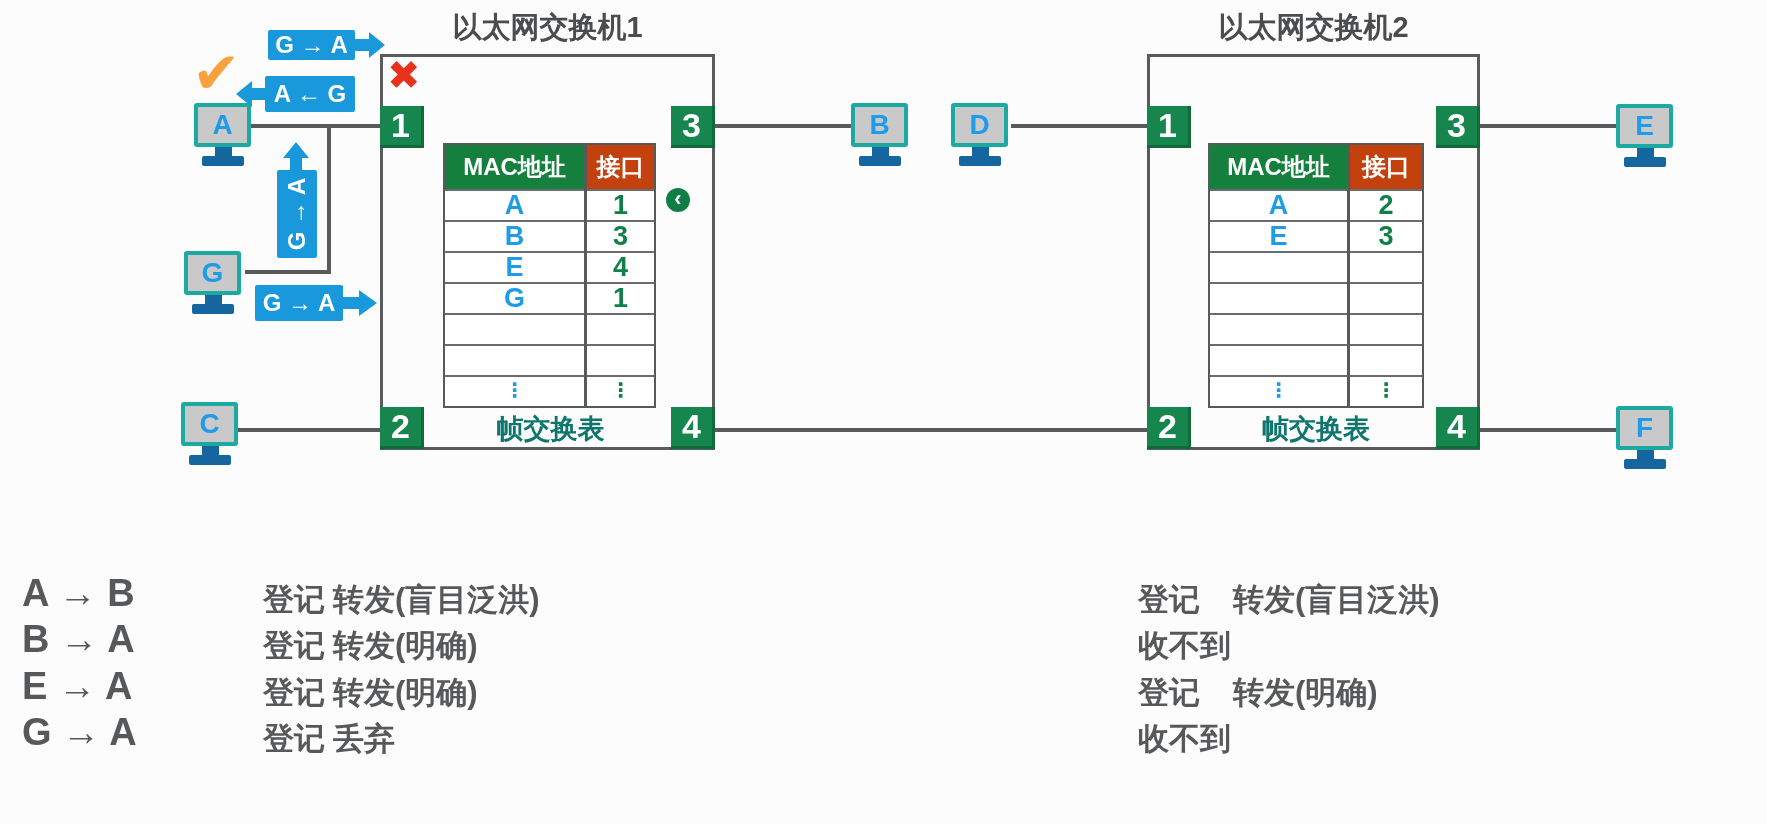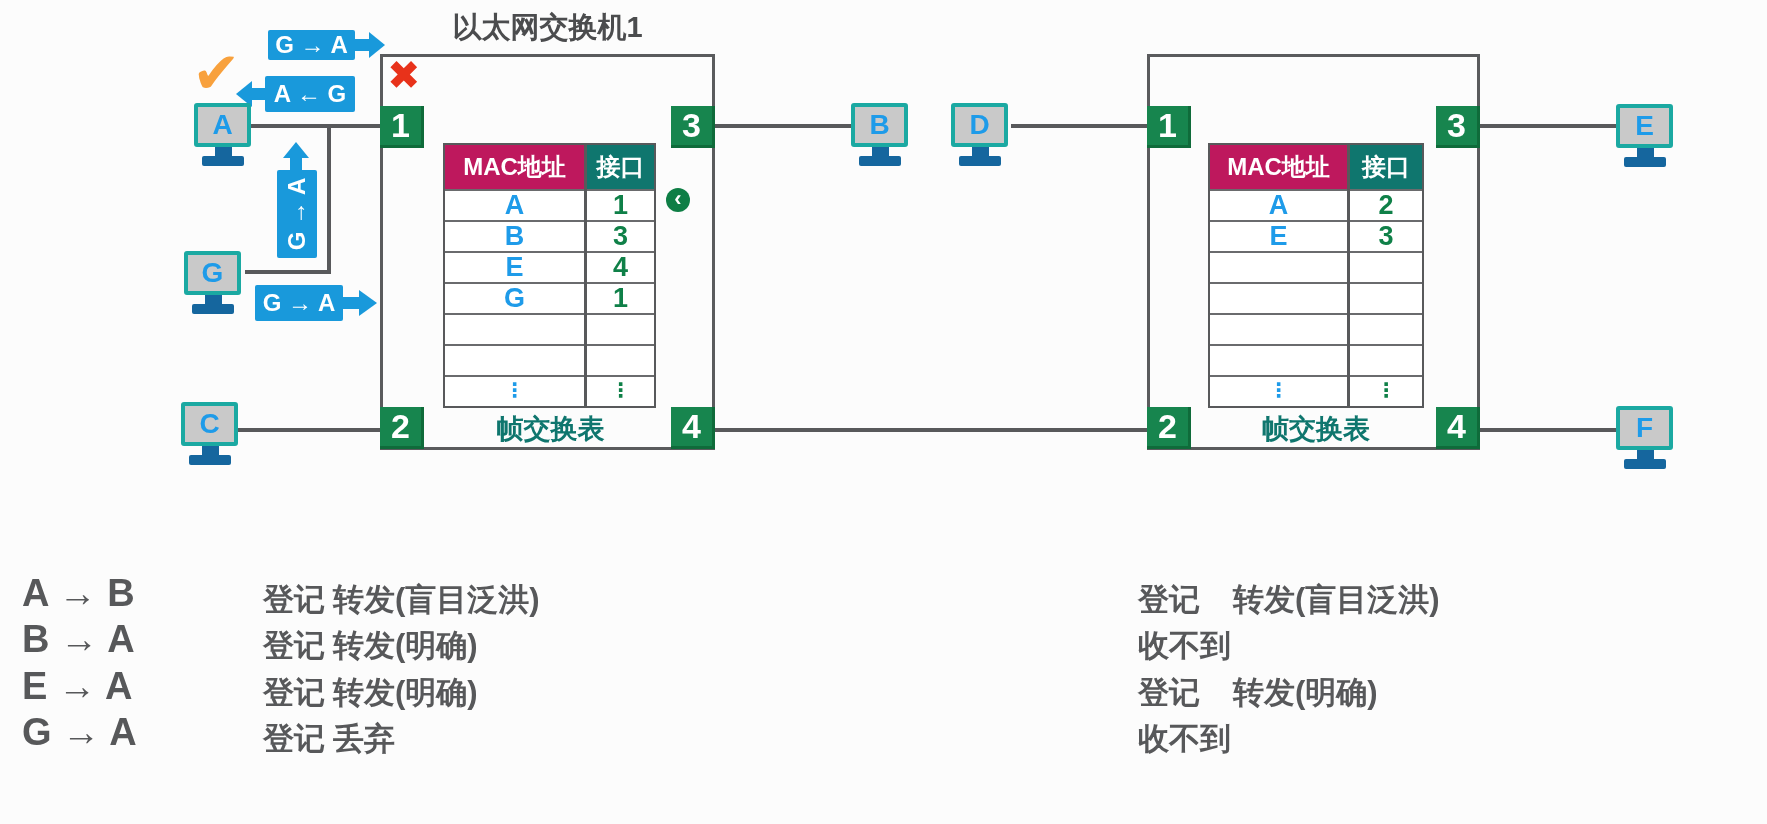--- a/index.html
+++ b/index.html
@@ -19,22 +19,22 @@
   
   .port {
     width:44px; height:42px; background:#17854e;
     border-right:3px solid #0f6b3a; border-bottom:3px solid #0f6b3a; box-sizing:border-box;
     color:#ffffff; font-size:34px; font-weight:bold; text-align:center; line-height:39px;
   }
 
   
   .tcol { border:2px solid #58595b; box-sizing:content-box; background:#ffffff; }
   .thead { height:44px; text-align:center; line-height:44px; color:#fff; font-size:24px; font-weight:bold; }
-  .thead.blue  { background:#be185d; }
-  .thead.green { background:#0f766e; }
+  .thead.blue  { background:#15803d; }
+  .thead.green { background:#c2410c; }
   .trow { height:31px; box-sizing:border-box; border-top:2px solid #6a6b6d;
           text-align:center; font-size:27px; font-weight:bold; line-height:29px; }
   .trow.mac { color:#1e9be9; }
   .trow.num { color:#0f8048; }
   .trow.dots { font-size:20px; line-height:26px; }
   .tcaption { font-size:27px; font-weight:bold; color:#0f766e; text-align:center; }
 
   
   .lookup { border:3px dashed #e8321a; box-sizing:border-box; }
   .lookup-text { color:#e8321a; font-size:21px; font-weight:bold; text-align:center; line-height:26px; padding-top:9px; }
@@ -73,20 +73,21 @@
   .act1b  { position:absolute; left:333px; top:7px; font-size:31px; font-weight:bold; color:#57585a; }
   .act2a  { position:absolute; left:1138px; top:7px; font-size:31px; font-weight:bold; color:#57585a; }
   .act2b  { position:absolute; left:1233px; top:7px; font-size:31px; font-weight:bold; color:#57585a; }
 </style>
 </head>
 <body>
 
 <div class="canvas">
 
   <div class="abs swtitle" style="left:380px;top:8px;width:335px;">以太网交换机1</div>
+  <div class="abs swtitle" style="left:1147px;top:8px;width:333px;">以太网交换机2</div>
 
   <div class="abs swbox" style="left:380px;top:54px;width:335px;height:396px;"></div>
   <div class="abs swbox" style="left:1147px;top:54px;width:333px;height:396px;"></div>
 
   <div class="abs link" style="left:245px;top:124px;width:137px;height:4px;"></div>
   <div class="abs link" style="left:245px;top:270px;width:86px;height:4px;"></div>
   <div class="abs link" style="left:327px;top:124px;width:4px;height:150px;"></div>
   <div class="abs link" style="left:238px;top:428px;width:144px;height:4px;"></div>
   <div class="abs link" style="left:713px;top:124px;width:140px;height:4px;"></div>
   <div class="abs link" style="left:1011px;top:124px;width:138px;height:4px;"></div>

